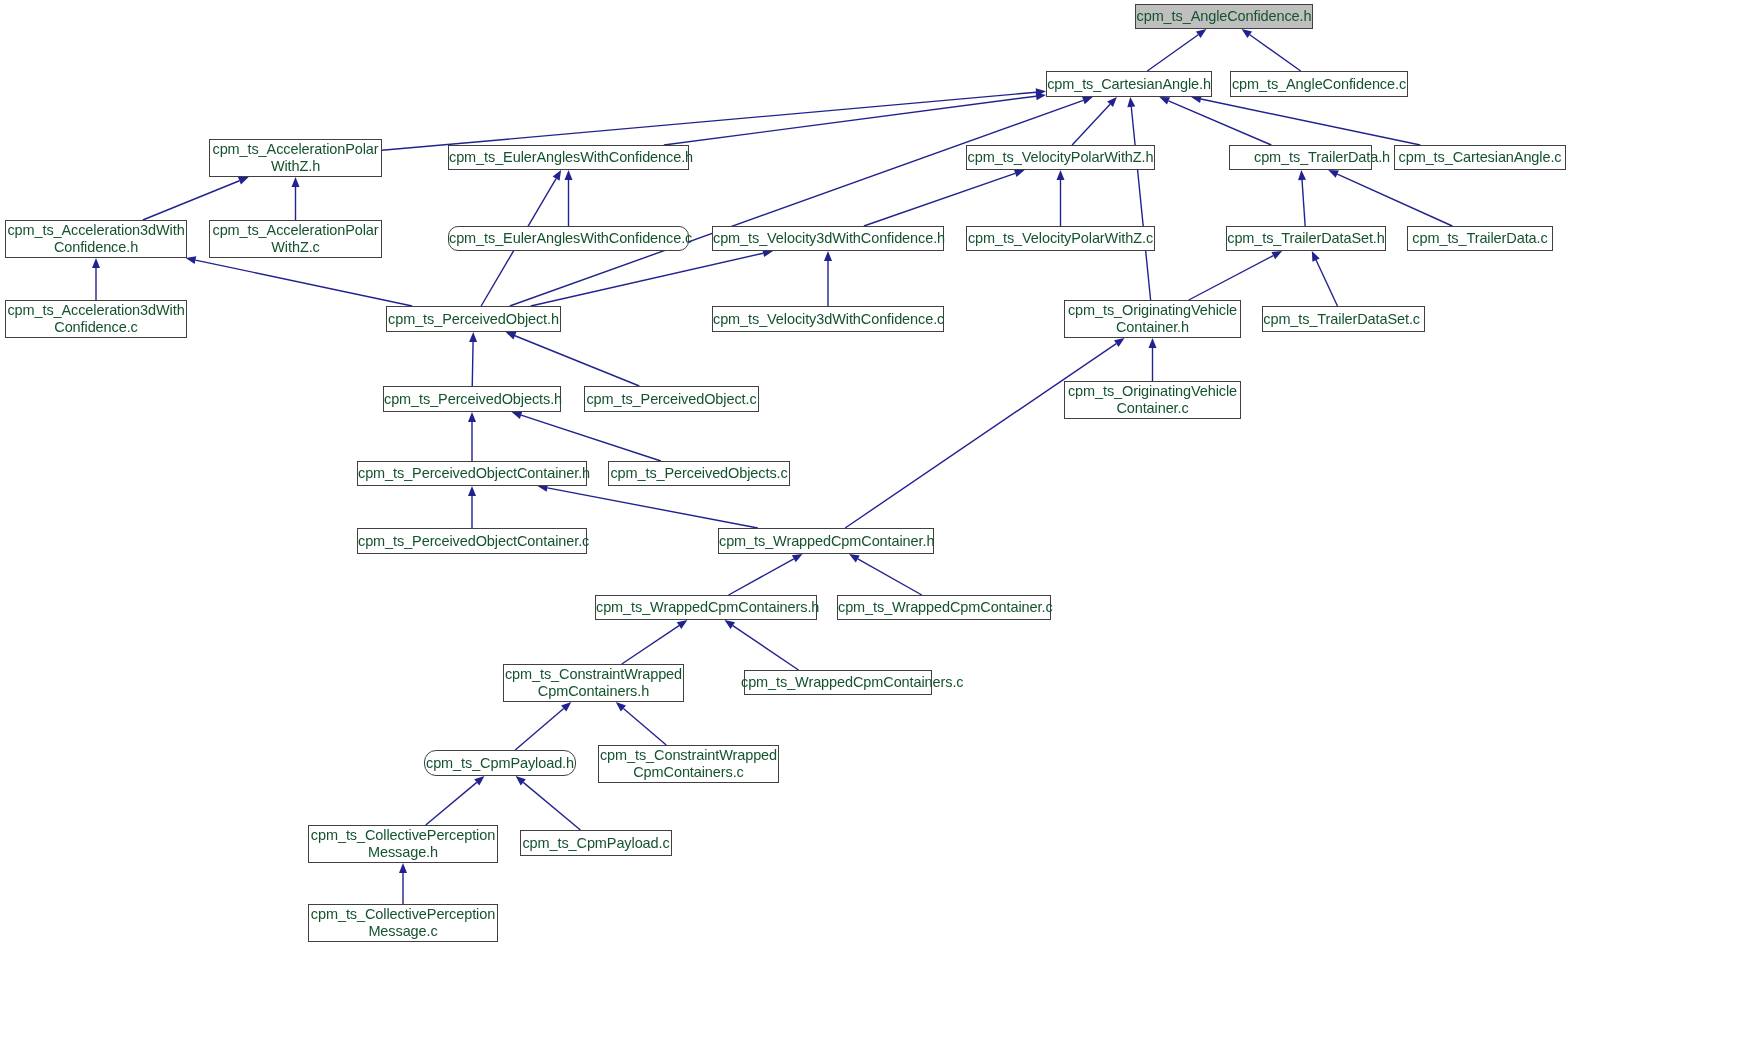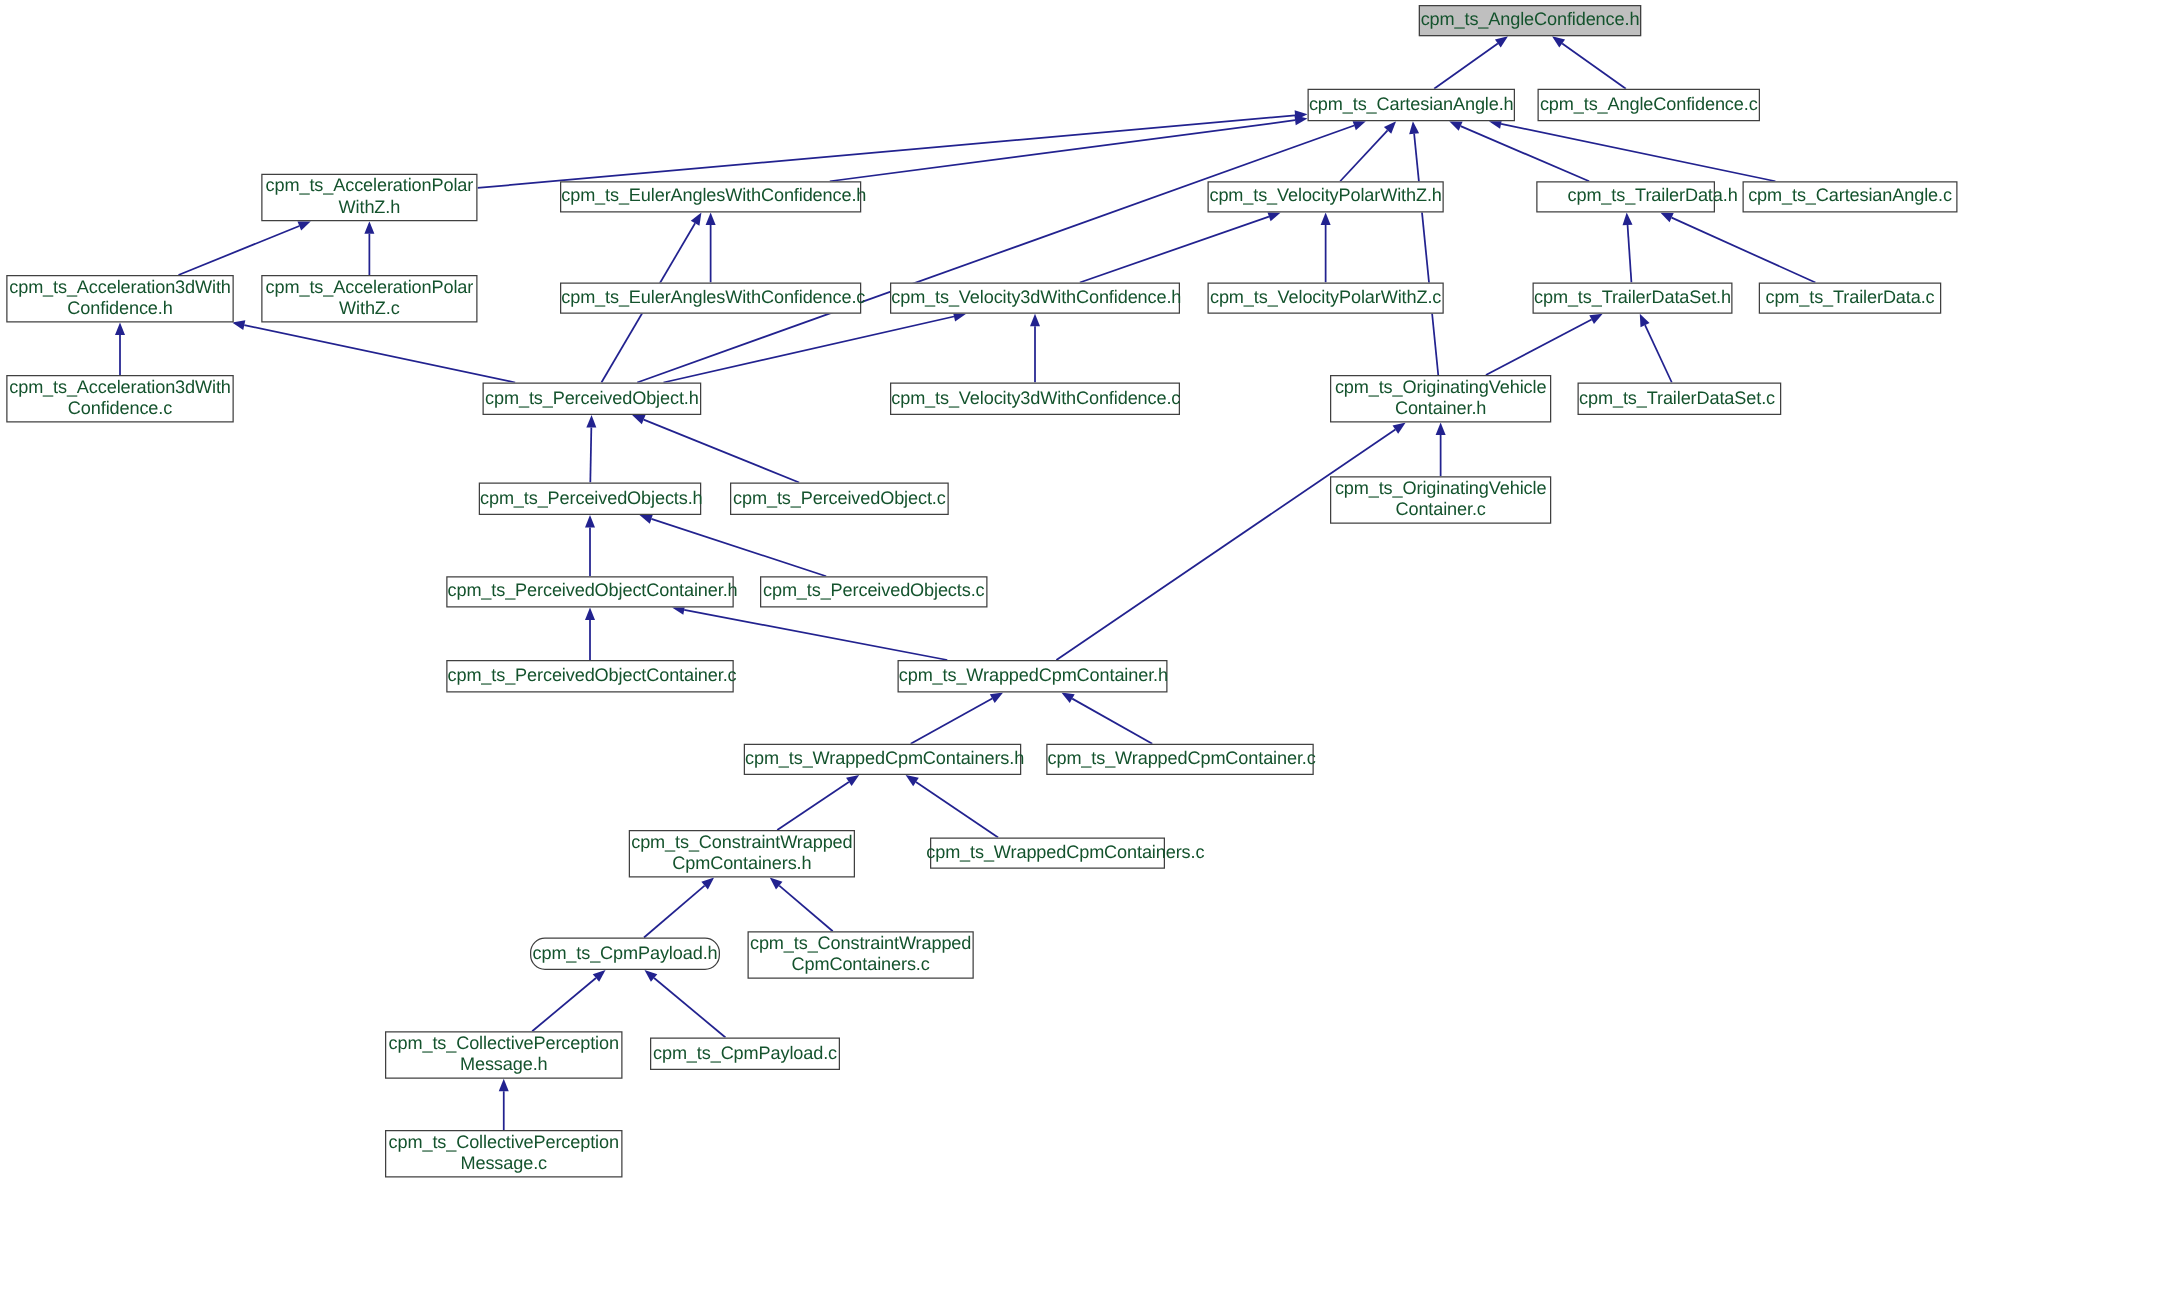--- a/index.html
+++ b/index.html
@@ -141,21 +141,21 @@
     <div class="node" style="left: 209px; top: 139px; width: 173px; height: 38px;"><span class="node-label">cpm_ts_AccelerationPolar
 WithZ.h</span></div>
     <div class="node" style="left: 448px; top: 145px; width: 241px; height: 25px;"><span class="node-label">cpm_ts_EulerAnglesWithConfidence.h</span></div>
     <div class="node" style="left: 966px; top: 145px; width: 189px; height: 25px;"><span class="node-label">cpm_ts_VelocityPolarWithZ.h</span></div>
     <div class="node" style="left: 1229px; top: 145px; width: 143px; height: 25px; padding-left: 24px;"><span class="node-label">cpm_ts_TrailerData.h</span></div>
     <div class="node" style="left: 1394px; top: 145px; width: 172px; height: 25px;"><span class="node-label">cpm_ts_CartesianAngle.c</span></div>
     <div class="node" style="left: 5px; top: 220px; width: 182px; height: 38px;"><span class="node-label">cpm_ts_Acceleration3dWith
 Confidence.h</span></div>
     <div class="node" style="left: 209px; top: 220px; width: 173px; height: 38px;"><span class="node-label">cpm_ts_AccelerationPolar
 WithZ.c</span></div>
-    <div class="node" style="left: 448px; top: 226px; width: 241px; height: 25px;"><span class="node-label">cpm_ts_EulerAnglesWithConfidence.c</span></div>
+    <div class="node" style="left: 448px; top: 226px; width: 241px; height: 25px; border-radius: 10px;"><span class="node-label">cpm_ts_EulerAnglesWithConfidence.c</span></div>
     <div class="node" style="left: 712px; top: 226px; width: 232px; height: 25px;"><span class="node-label">cpm_ts_Velocity3dWithConfidence.h</span></div>
     <div class="node" style="left: 966px; top: 226px; width: 189px; height: 25px;"><span class="node-label">cpm_ts_VelocityPolarWithZ.c</span></div>
     <div class="node" style="left: 1226px; top: 226px; width: 160px; height: 25px; text-align: right;"><span class="node-label">cpm_ts_TrailerDataSet.h</span></div>
     <div class="node" style="left: 1407px; top: 226px; width: 146px; height: 25px;"><span class="node-label">cpm_ts_TrailerData.c</span></div>
     <div class="node" style="left: 5px; top: 300px; width: 182px; height: 38px;"><span class="node-label">cpm_ts_Acceleration3dWith
 Confidence.c</span></div>
     <div class="node" style="left: 386px; top: 306px; width: 175px; height: 26px;"><span class="node-label">cpm_ts_PerceivedObject.h</span></div>
     <div class="node" style="left: 712px; top: 306px; width: 232px; height: 26px;"><span class="node-label">cpm_ts_Velocity3dWithConfidence.c</span></div>
     <div class="node" style="left: 1064px; top: 300px; width: 177px; height: 38px;"><span class="node-label">cpm_ts_OriginatingVehicle
 Container.h</span></div>

